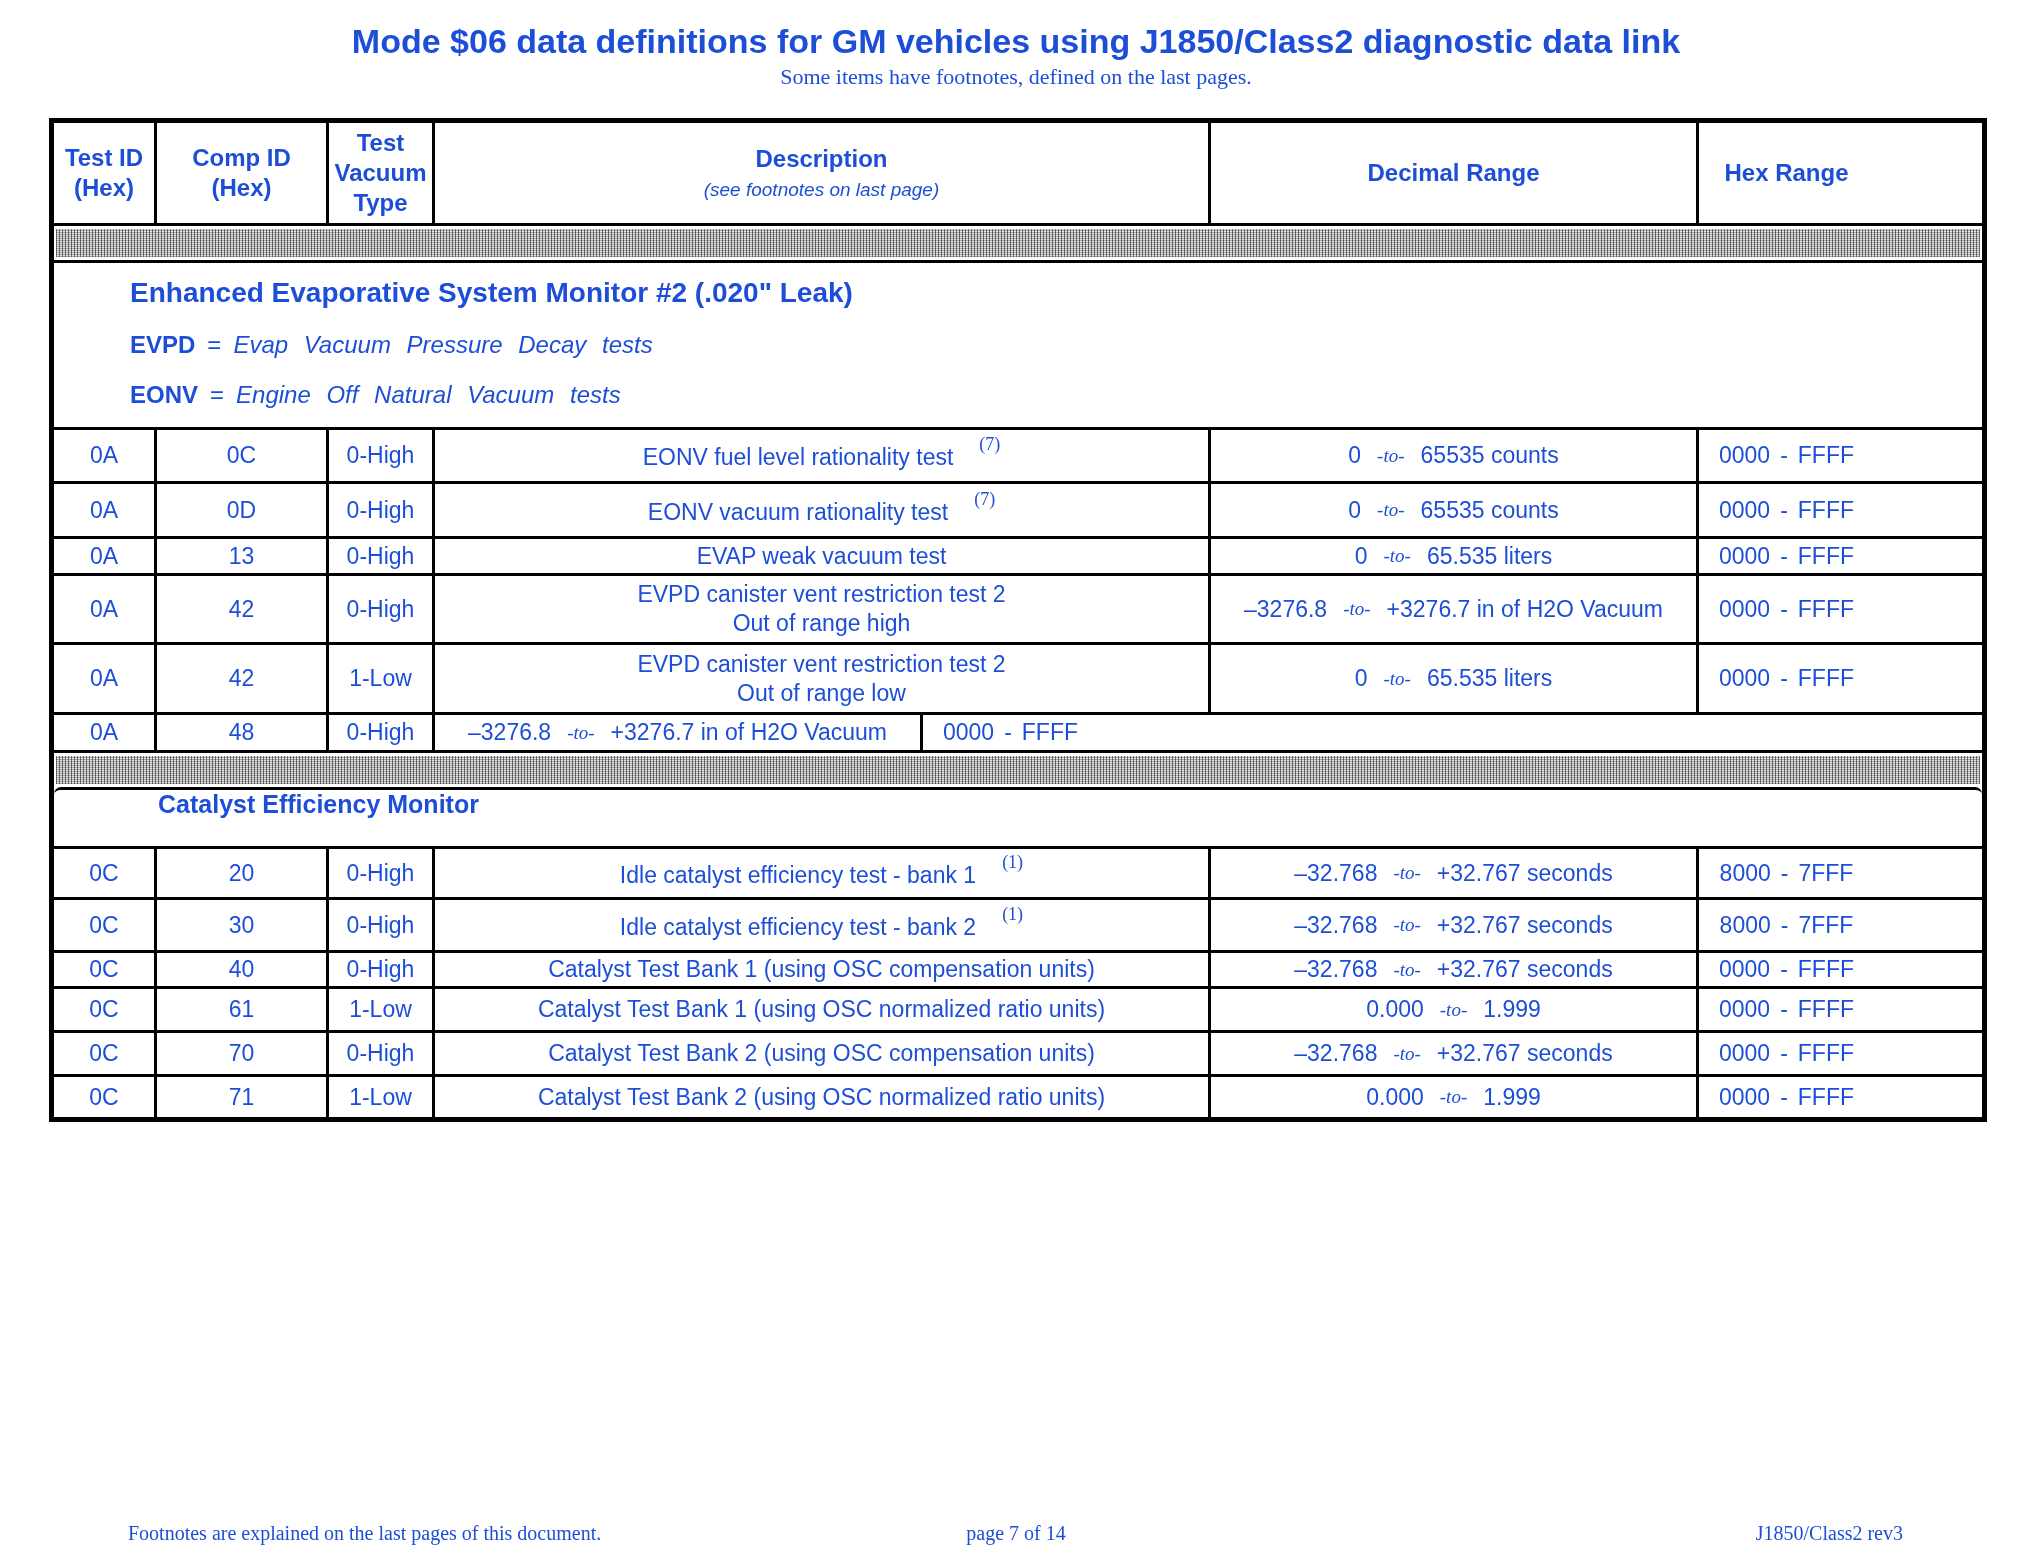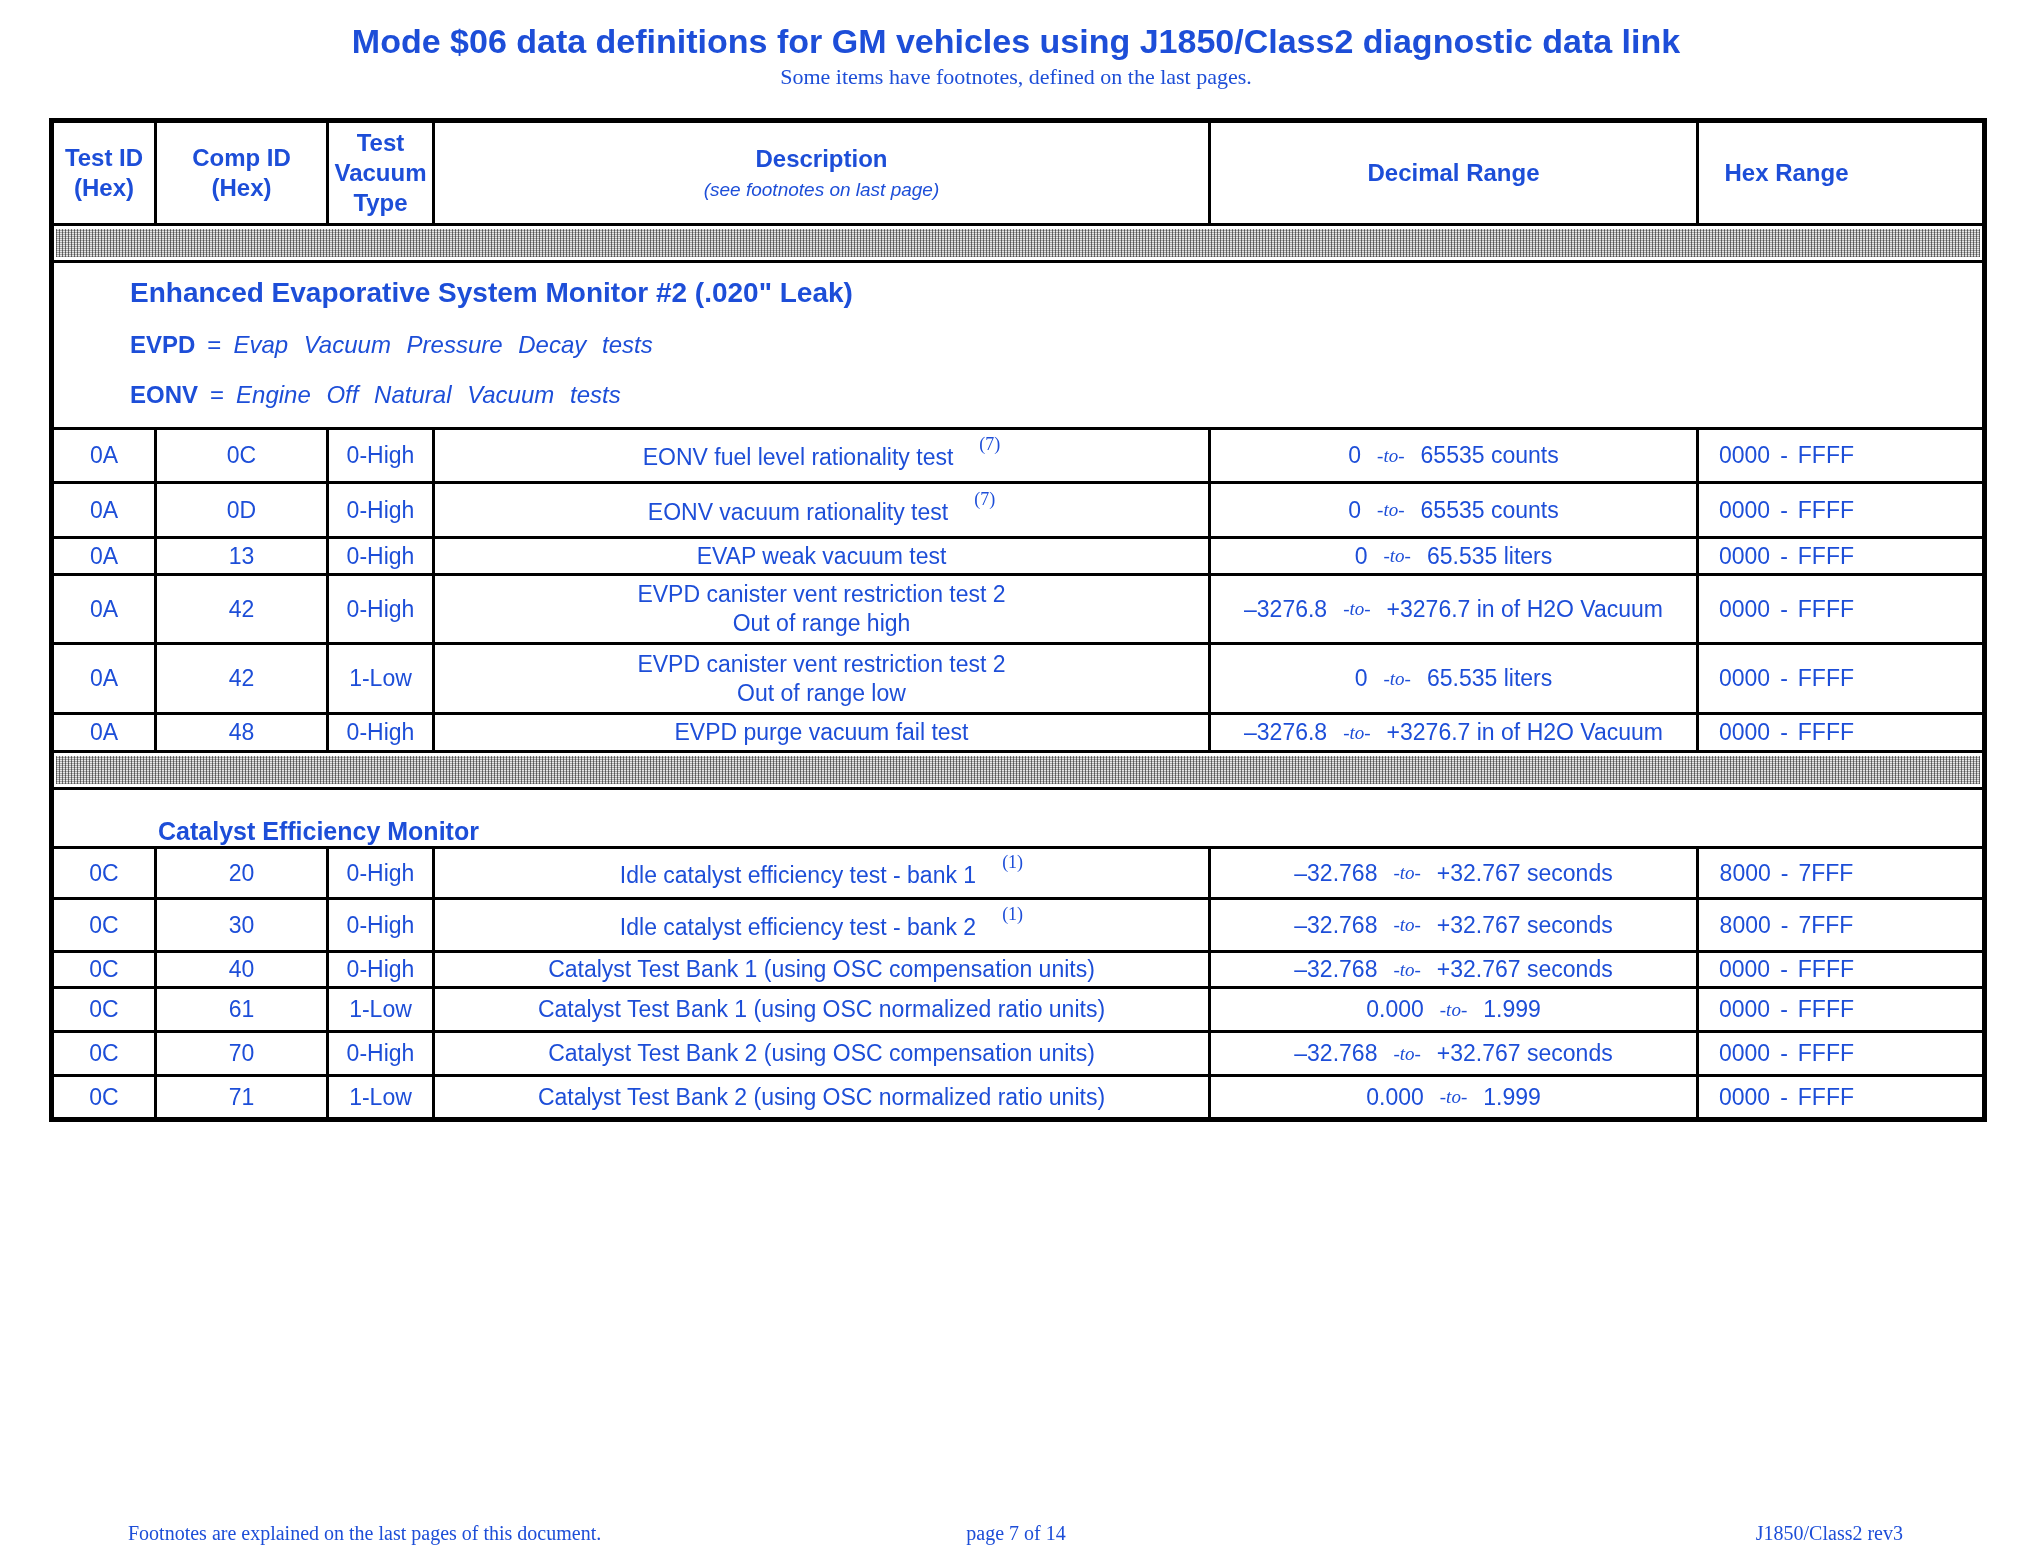--- a/index.html
+++ b/index.html
@@ -26,21 +26,21 @@
     background-image:
       repeating-linear-gradient(90deg, rgba(0,0,0,0.5) 0 1px, transparent 1px 3px),
       repeating-linear-gradient(0deg, rgba(0,0,0,0.28) 0 1px, transparent 1px 2px);}
   
   .secblock{display:block;padding:14px 0 0 76px;text-align:left;}
   .sec-title{font-weight:bold;font-size:28px;}
   .defline{margin-top:22px;font-size:24px;}
   .def-abbr{font-weight:bold;}
   .def-eq{margin:0 12px;}
   .def-text{font-style:italic;word-spacing:9px;}
-  .secblock2{display:flex;align-items:flex-end;padding-left:104px;}
+  .secblock2{display:flex;align-items:flex-start;padding-left:104px;border-radius:7px;}
   .sec-title2{font-weight:bold;font-size:25px;}
   
   .desc{flex-direction:column;line-height:1.25;}
   .fn{font-family:"Liberation Serif",serif;font-size:18px;position:relative;top:-6px;margin-left:26px;}
   .fn:empty{display:none;}
   .dline2:empty{display:none;}
   
   .dsep{font-style:italic;font-family:"Liberation Serif",serif;font-size:19px;margin:0 16px;}
   
   .hsep{margin:0 10px;}
@@ -201,24 +201,20 @@
         <span>0000</span>
           <span class="hsep">-</span>
           <span>FFFF</span>
       </div>
     </div>
 
     <div class="tr" style="height:35px">
       <div class="td c1">0A</div>
       <div class="td c2">48</div>
       <div class="td c3">0-High</div>
-      <div class="td c4 desc">
-        <div class="dline"><span>EVPD purge vacuum fail test</span></div>
-
-      </div>
       <div class="td c5">
         <span>–3276.8</span>
           <span class="dsep">-to-</span>
           <span>+3276.7 in of H2O Vacuum</span>
       </div>
       <div class="td c6">
         <span>0000</span>
           <span class="hsep">-</span>
           <span>FFFF</span>
       </div>

